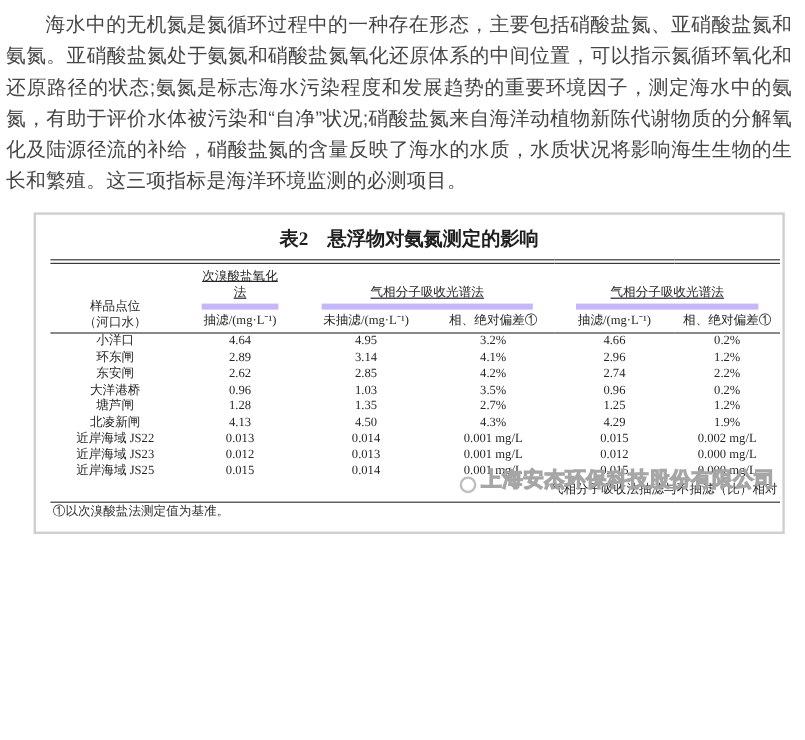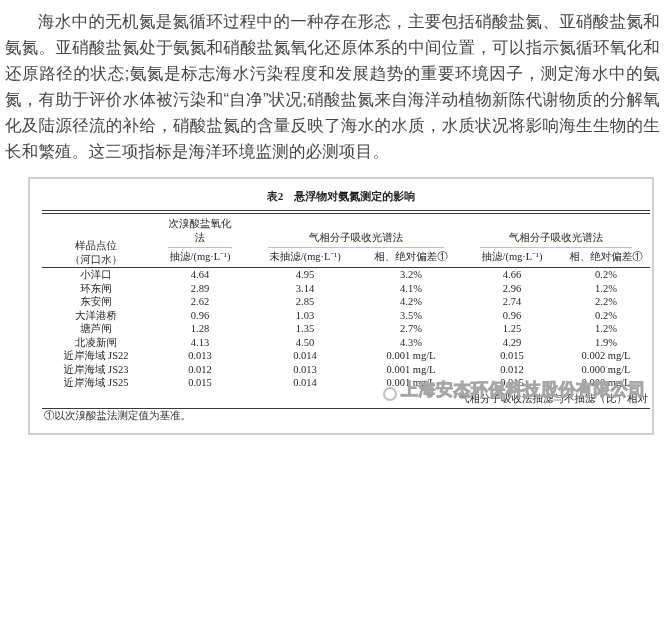--- a/index.html
+++ b/index.html
@@ -16,30 +16,30 @@
   }
   
   .table-box {
     position:relative; box-sizing:border-box;
     border:2px solid #cfcfcf;
     margin:4px 6px 12px 23px;
     padding:8px 12px 8px 12px;
   }
   .tbl-title {
     text-align:center; font-family:"Liberation Serif", serif;
-    font-weight:bold; font-size:11px; color:#1f1f1f; margin:2px 0 6px 0;
+    font-weight:bold; font-size:16px; color:#1f1f1f; margin:2px 0 6px 0;
   }
   table.datatable {
     width:100%; border-collapse:collapse; table-layout:fixed;
     border-top:4px double #3a3a3a;
     font-family:"Liberation Serif", serif; font-size:10.5px; color:#262626;
   }
   table.datatable th { font-weight:normal; }
   tr.grp-row th { padding:3px 0 0 0; vertical-align:bottom; }
-  .grp-inner { border-bottom:1px solid #c4b5fd; margin:0 18px; padding-bottom:2px; }
+  .grp-inner { border-bottom:5px solid #c4b5fd; margin:0 18px; padding-bottom:2px;text-decoration:underline; }
   th.corner { vertical-align:middle; border-bottom:1.5px solid #3a3a3a; }
   th.corner div { line-height:14px; }
   tr.sub-row th { border-bottom:1.5px solid #3a3a3a; padding:1px 0 3px 0; }
   tbody td { height:13.5px; line-height:13.5px; padding:0; text-align:center; }
   td.note {
     text-align:right; height:15px; line-height:15px; padding:1px 2px 2px 0;
     border-bottom:1.5px solid #3a3a3a;
   }
   .footnote {
     font-family:"Liberation Serif", serif; font-size:10.5px;

